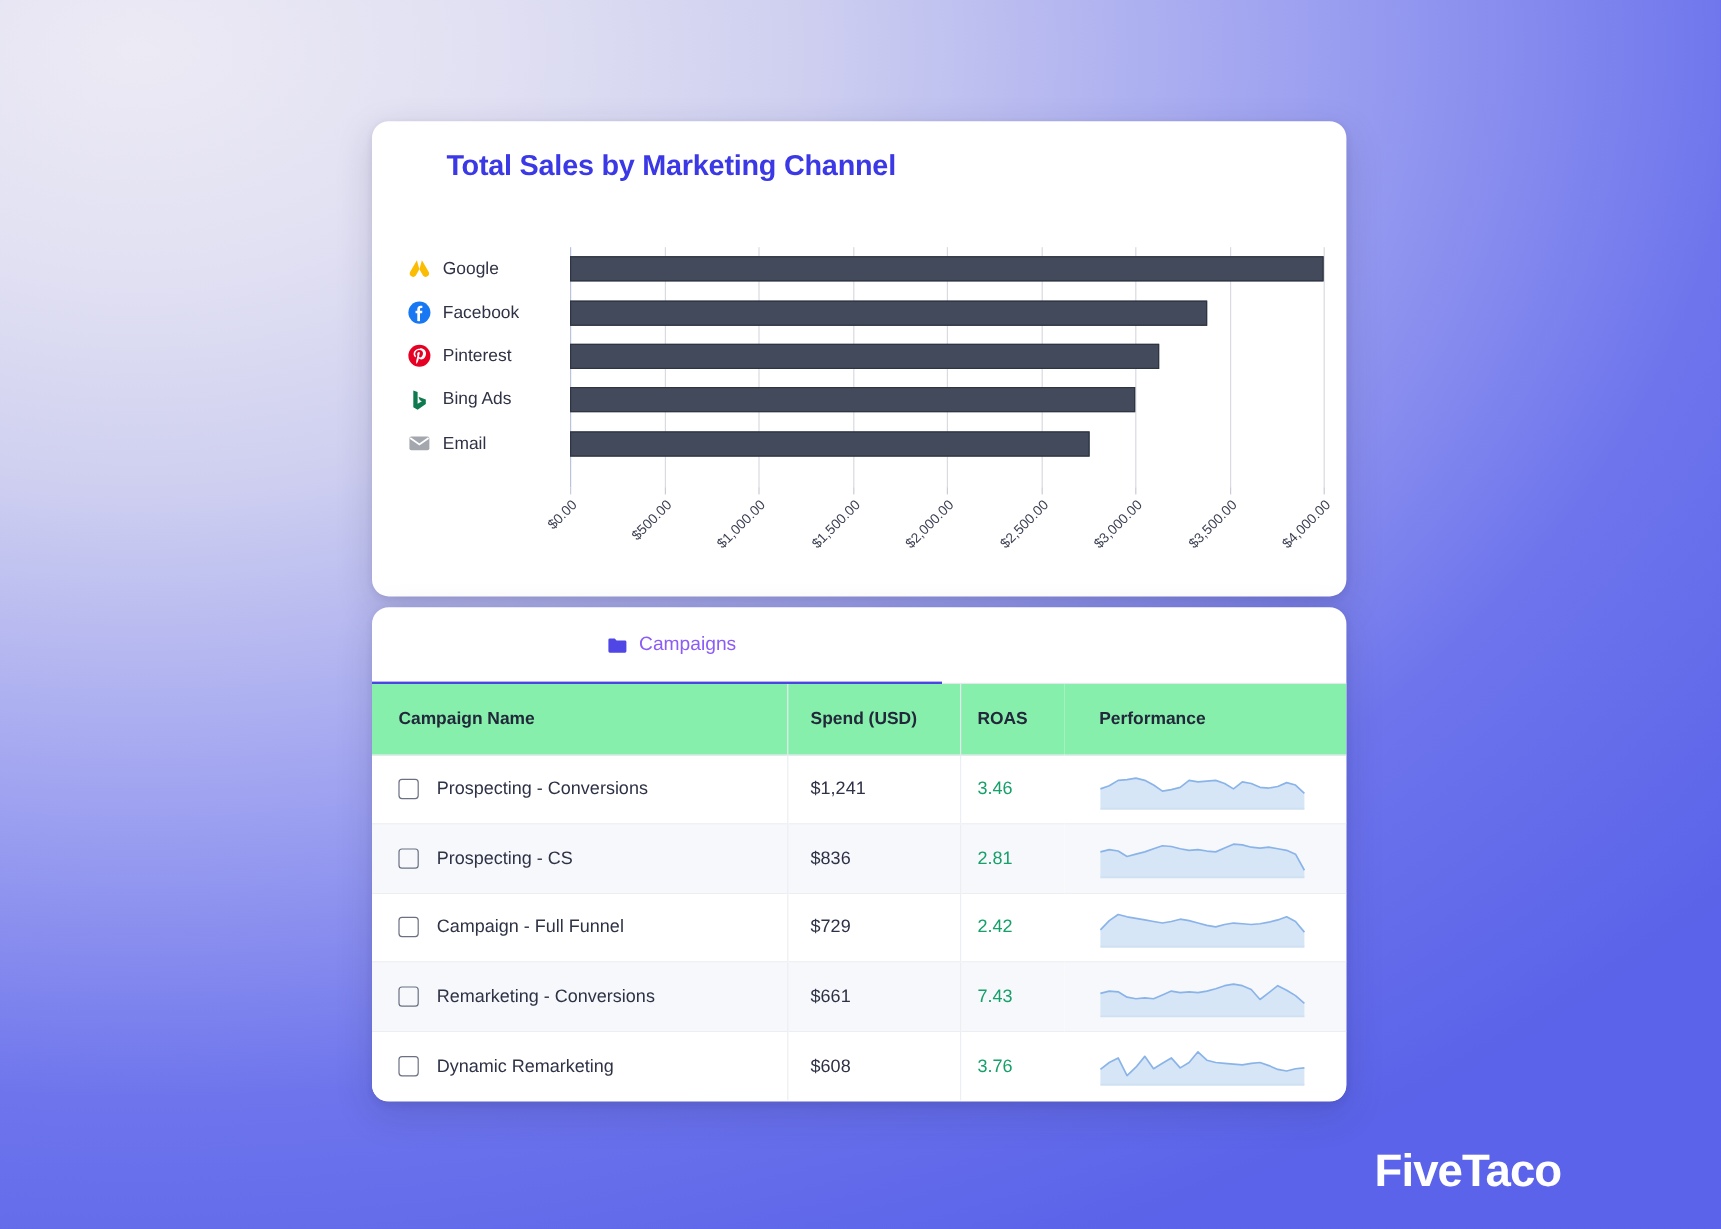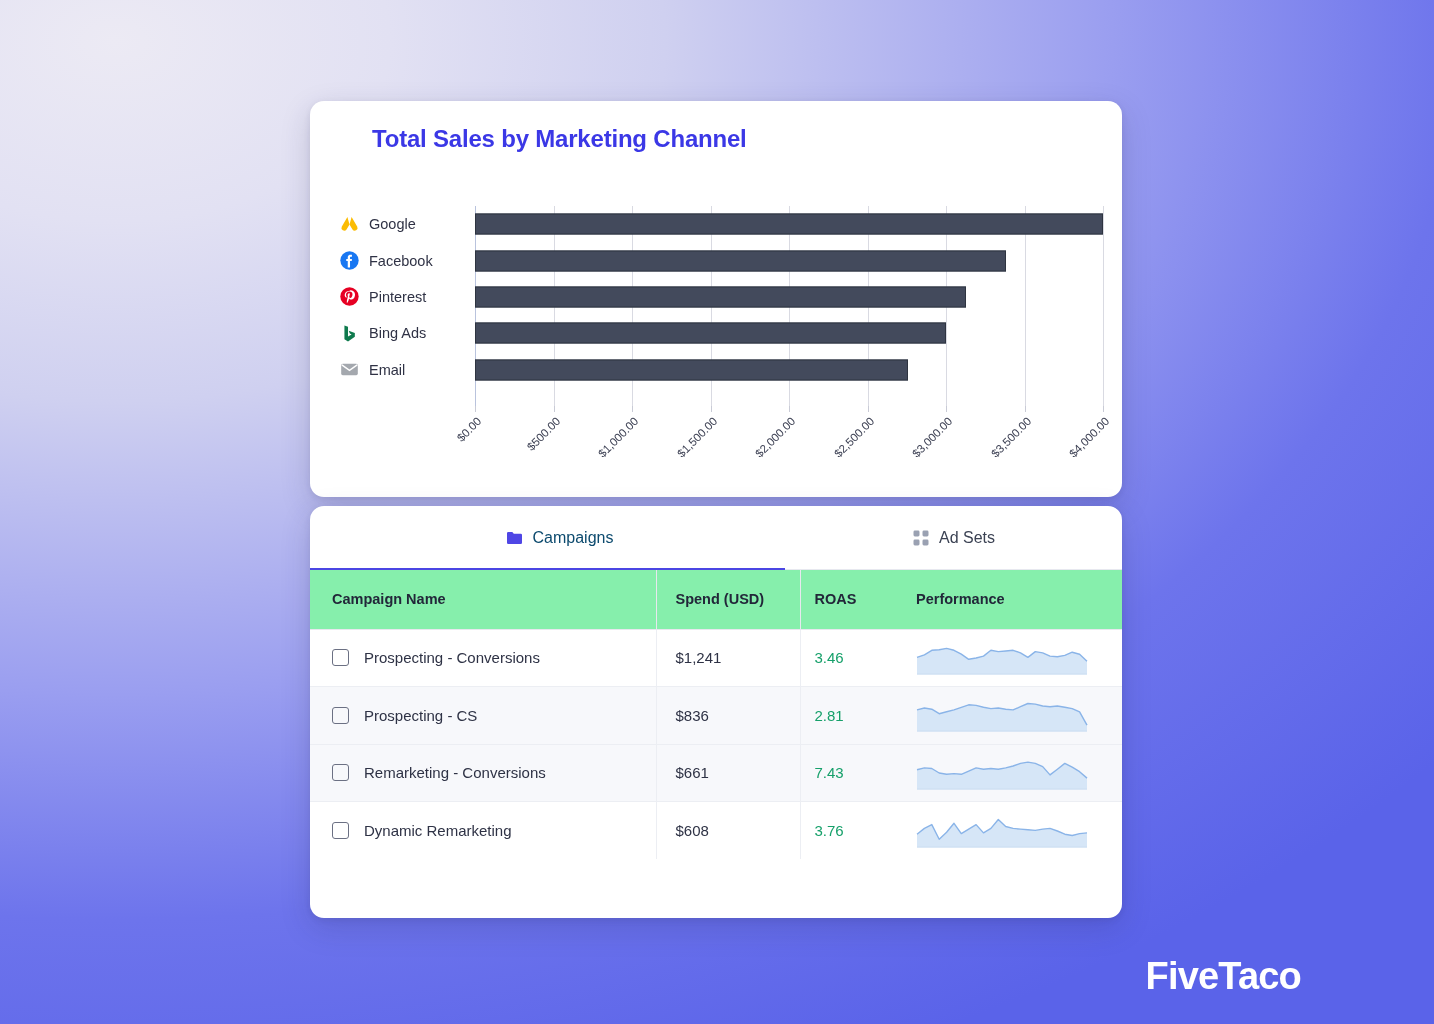--- a/index.html
+++ b/index.html
@@ -174,21 +174,21 @@
     display: flex;
     align-items: center;
     justify-content: center;
     gap: 9px;
     height: 100%;
     font-size: 16px;
     cursor: pointer;
     position: relative;
   }
 
-  .tab-campaigns { width: 475px; color: #0c4a6e; padding-left: 24px; }
+  .tab-campaigns { width: 475px; color: #8b5cf6; padding-left: 24px; }
   .tab-adsets { flex: 1; color: #3b4253; }
 
   .tab-campaigns::after {
     content: "";
     position: absolute;
     left: 0; right: 0; bottom: -1px;
     height: 2.5px;
     background: #4b46e3;
   }
 
@@ -384,31 +384,20 @@
 <div class="card" id="table-card">
 
   <div class="tabs">
     <div class="tab tab-campaigns">
       <span class="tab-icon">
         <svg viewBox="0 0 18 18" width="18" height="18" aria-hidden="true">
           <path d="M1 4.2a1.2 1.2 0 0 1 1.2-1.2h4.1l1.5 1.7h7A1.2 1.2 0 0 1 16 5.9v7.9a1.2 1.2 0 0 1-1.2 1.2H2.2A1.2 1.2 0 0 1 1 13.8z" fill="#4f46e5"></path>
         </svg>
       </span>
       <span>Campaigns</span>
-    </div>
-    <div class="tab tab-adsets">
-      <span class="tab-icon">
-        <svg viewBox="0 0 18 18" width="18" height="18" aria-hidden="true">
-          <rect x="1.5" y="1.5" width="6" height="6" rx="1.4" fill="#9aa1b2"></rect>
-          <rect x="10.5" y="1.5" width="6" height="6" rx="1.4" fill="#9aa1b2"></rect>
-          <rect x="1.5" y="10.5" width="6" height="6" rx="1.4" fill="#9aa1b2"></rect>
-          <rect x="10.5" y="10.5" width="6" height="6" rx="1.4" fill="#9aa1b2"></rect>
-        </svg>
-      </span>
-      <span>Ad Sets</span>
     </div>
   </div>
 
   <table>
     <thead>
       <tr>
         <th class="col-name">Campaign Name</th>
         <th class="col-spend">Spend (USD)</th>
         <th class="col-roas">ROAS</th>
         <th class="col-perf">Performance</th>
@@ -438,20 +427,35 @@
             </div>
           </td>
           <td class="c-spend">$836</td>
           <td class="c-roas" style="color: rgb(22, 160, 106);">2.81</td>
           <td class="c-perf"><span><svg class="spark" viewBox="0 0 172 38" preserveAspectRatio="none">
                 <path d="M1.0 13.9 L8.4 12.0 L15.8 13.2 L23.2 17.7 L30.6 15.8 L38.0 13.9 L45.3 11.3 L52.7 8.8 L60.1 9.4 L67.5 11.3 L74.9 12.6 L82.3 12.0 L89.7 13.2 L97.1 13.9 L104.5 10.7 L111.9 7.5 L119.3 8.1 L126.7 10.0 L134.0 10.7 L141.4 10.0 L148.8 11.3 L156.2 12.6 L163.6 15.8 L171.0 29.2 L171 35 L1 35 Z" fill="#d6e6f7"></path>
                 <path d="M1.0 13.9 L8.4 12.0 L15.8 13.2 L23.2 17.7 L30.6 15.8 L38.0 13.9 L45.3 11.3 L52.7 8.8 L60.1 9.4 L67.5 11.3 L74.9 12.6 L82.3 12.0 L89.7 13.2 L97.1 13.9 L104.5 10.7 L111.9 7.5 L119.3 8.1 L126.7 10.0 L134.0 10.7 L141.4 10.0 L148.8 11.3 L156.2 12.6 L163.6 15.8 L171.0 29.2" fill="none" stroke="#8ab4e8" stroke-width="1.4" stroke-linejoin="round"></path>
                 <line x1="1" y1="35" x2="171" y2="35" stroke="#cfe0f3" stroke-width="1.6"></line>
               </svg></span></td>
         </tr>
+        <tr class="odd">
+          <td class="c-name">
+            <div class="namewrap">
+              <span class="chk"></span>
+              <span>Campaign - Full Funnel</span>
+            </div>
+          </td>
+          <td class="c-spend">$729</td>
+          <td class="c-roas" style="color: rgb(22, 160, 106);">2.42</td>
+          <td class="c-perf"><span><svg class="spark" viewBox="0 0 172 38" preserveAspectRatio="none">
+                <path d="M1.0 20.9 L8.4 13.2 L15.8 8.1 L23.2 10.0 L30.6 11.3 L38.0 12.6 L45.3 13.9 L52.7 15.2 L60.1 13.9 L67.5 12.0 L74.9 13.2 L82.3 15.2 L89.7 17.1 L97.1 18.4 L104.5 16.4 L111.9 15.2 L119.3 15.8 L126.7 16.4 L134.0 15.8 L141.4 14.5 L148.8 12.6 L156.2 10.0 L163.6 13.9 L171.0 22.8 L171 35 L1 35 Z" fill="#d6e6f7"></path>
+                <path d="M1.0 20.9 L8.4 13.2 L15.8 8.1 L23.2 10.0 L30.6 11.3 L38.0 12.6 L45.3 13.9 L52.7 15.2 L60.1 13.9 L67.5 12.0 L74.9 13.2 L82.3 15.2 L89.7 17.1 L97.1 18.4 L104.5 16.4 L111.9 15.2 L119.3 15.8 L126.7 16.4 L134.0 15.8 L141.4 14.5 L148.8 12.6 L156.2 10.0 L163.6 13.9 L171.0 22.8" fill="none" stroke="#8ab4e8" stroke-width="1.4" stroke-linejoin="round"></path>
+                <line x1="1" y1="35" x2="171" y2="35" stroke="#cfe0f3" stroke-width="1.6"></line>
+              </svg></span></td>
+        </tr>
         <tr class="even">
           <td class="c-name">
             <div class="namewrap">
               <span class="chk"></span>
               <span>Remarketing - Conversions</span>
             </div>
           </td>
           <td class="c-spend">$661</td>
           <td class="c-roas" style="color: rgb(22, 160, 106);">7.43</td>
           <td class="c-perf"><span><svg class="spark" viewBox="0 0 172 38" preserveAspectRatio="none">

